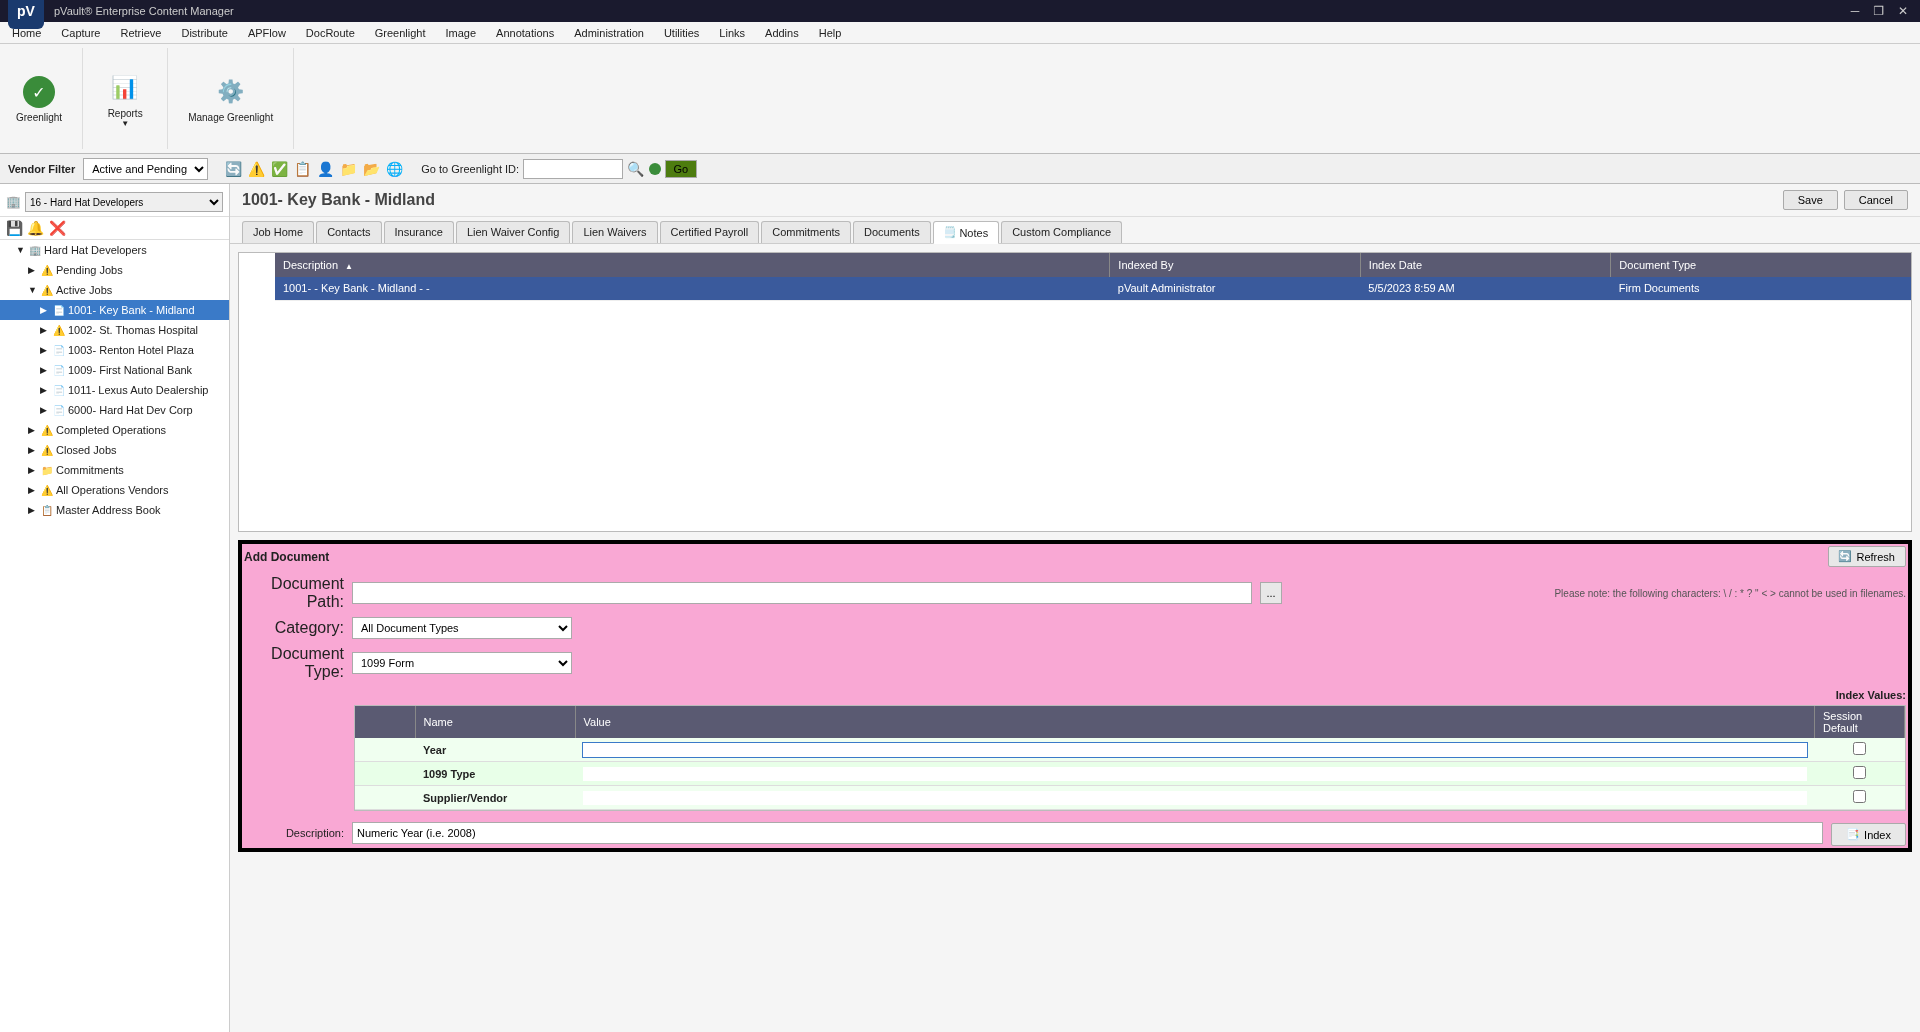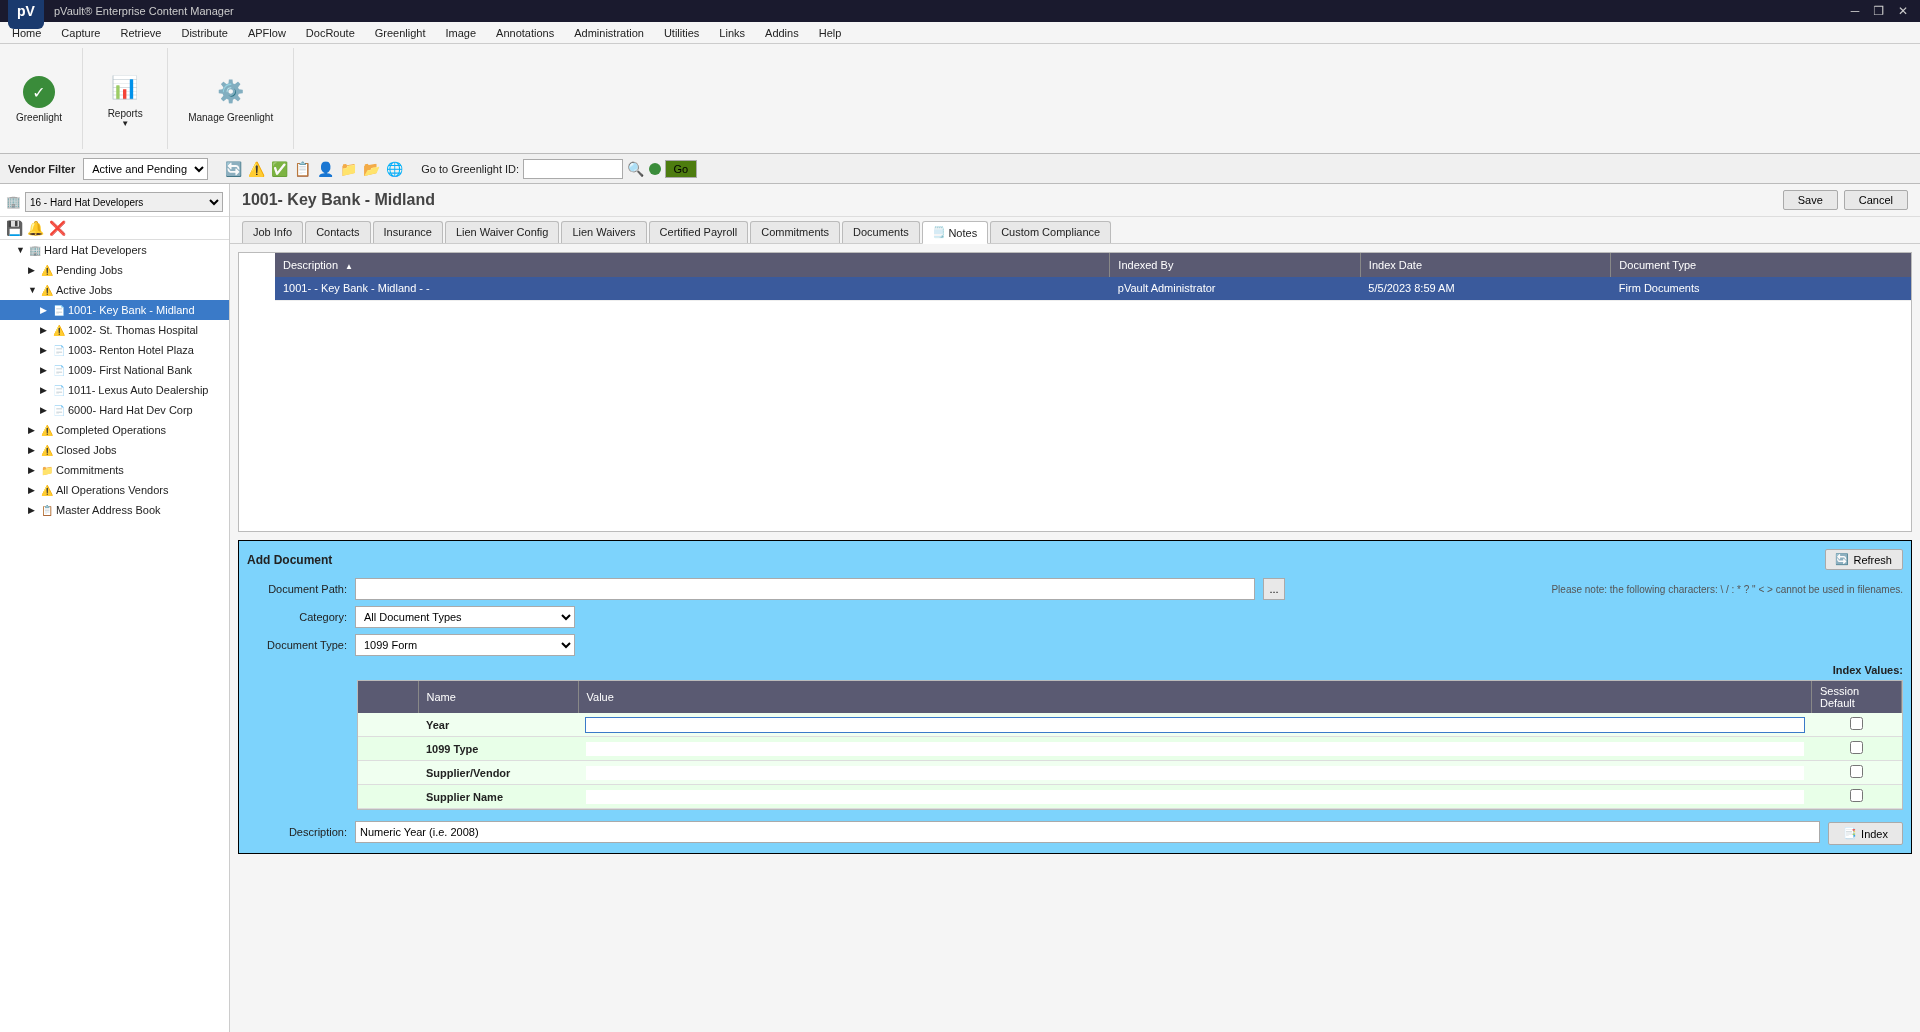--- a/index.html
+++ b/index.html
@@ -72,26 +72,26 @@
     #doc-table tbody tr.selected-row { background: #3a5a9c; color: white; border-radius: 8px; }
     #doc-table tbody td { padding: 4px 8px; font-size: 11px; border-bottom: 1px solid #eee; }
     .col-desc { width: 50%; }
     .col-indexed { width: 15%; }
     .col-date { width: 15%; }
     .col-type { width: 18%; }
     .col-actions { width: 2%; }
     .row-action-icon { font-size: 12px; cursor: pointer; }
 
     
-    #add-doc-section { background: #7dd3fc; border: 1px solid #000000; padding: 8px; }
+    #add-doc-section { background: #f9a8d4; border: 4px solid #000000; padding: 2px; }
     #add-doc-header { display: flex; align-items: center; justify-content: space-between; margin-bottom: 8px; }
     #add-doc-title { font-size: 12px; font-weight: bold; }
     .refresh-btn { display: flex; align-items: center; gap: 4px; padding: 3px 10px; font-size: 11px; cursor: pointer; background: #e8e8e8; border: 1px solid #aaa; border-radius: 2px; }
     .form-row { display: flex; align-items: center; margin-bottom: 6px; gap: 8px; }
-    .form-label { font-size: 11px; width: 100px; text-align: right; }
+    .form-label { font-size: 16px; width: 100px; text-align: right; }
     .form-input { height: 22px; font-size: 11px; border: 1px solid #aaa; padding: 1px 4px; flex: 1; max-width: 900px; }
     .form-select { height: 22px; font-size: 11px; border: 1px solid #aaa; padding: 1px 4px; width: 220px; background: white; }
     .browse-btn { width: 22px; height: 22px; border: 1px solid #aaa; background: #e8e8e8; cursor: pointer; display: flex; align-items: center; justify-content: center; font-size: 11px; }
     .note-text { font-size: 10px; color: #555; margin-left: auto; }
     #index-values-section { margin-top: 8px; }
     .index-values-label { font-size: 11px; font-weight: bold; margin-bottom: 4px; margin-left: 110px; text-align: right; }
     #index-table-container { margin-left: 110px; border: 1px solid #bbb; }
     #index-table { width: 100%; border-collapse: collapse; }
     #index-table thead tr { background: #5a5a72; color: white; }
     #index-table thead th { padding: 4px 8px; text-align: left; font-size: 11px; font-weight: normal; border-right: 1px solid #888; }
@@ -319,21 +319,21 @@
 
     <div id="content-header">
       <span id="content-title">1001-   Key Bank - Midland</span>
       <div class="header-btns">
         <button class="header-btn">Save</button>
         <button class="header-btn">Cancel</button>
       </div>
     </div>
 
     <div id="tabs">
-      <div class="tab">Job Info</div>
+      <div class="tab">Job Home</div>
       <div class="tab">Contacts</div>
       <div class="tab">Insurance</div>
       <div class="tab">Lien Waiver Config</div>
       <div class="tab">Lien Waivers</div>
       <div class="tab">Certified Payroll</div>
       <div class="tab">Commitments</div>
       <div class="tab">Documents</div>
       <div class="tab active">
         <span class="tab-notes">
           <span>🗒️</span>
@@ -437,30 +437,20 @@
                 <tr>
                   <td class="index-col-markers"></td>
                   <td class="index-col-name">Supplier/Vendor</td>
                   <td class="index-col-value">
                     <input type="text" class="index-input" value="" style="outline: none;">
                   </td>
                   <td class="index-col-session">
                     <input type="checkbox" class="session-checkbox" style="">
                   </td>
                 </tr>
-                <tr>
-                  <td class="index-col-markers"></td>
-                  <td class="index-col-name">Supplier Name</td>
-                  <td class="index-col-value">
-                    <input type="text" class="index-input" value="" style="outline: none;">
-                  </td>
-                  <td class="index-col-session">
-                    <input type="checkbox" class="session-checkbox" style="">
-                  </td>
-                </tr>
               </tbody>
             </table>
           </div>
         </div>
 
         <div class="desc-row" style="margin-top:8px;justify-content:center;">
           <span class="desc-label">Description:</span>
           <input type="text" class="desc-input" value="Numeric Year (i.e. 2008)" style="">
           <button class="index-btn">
             <span>📑</span>

